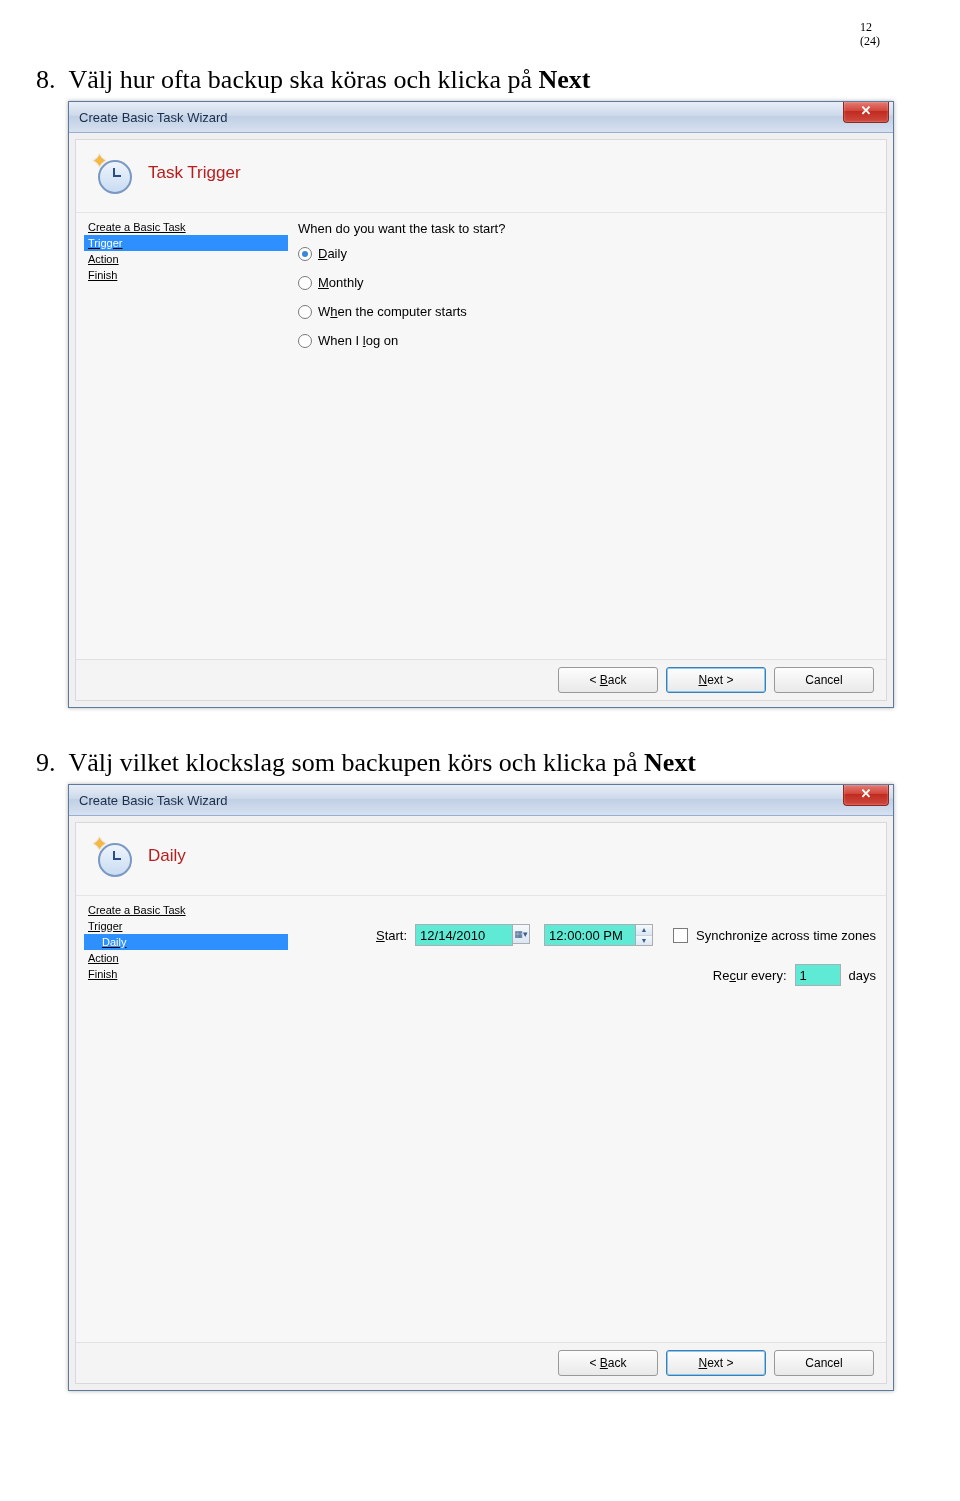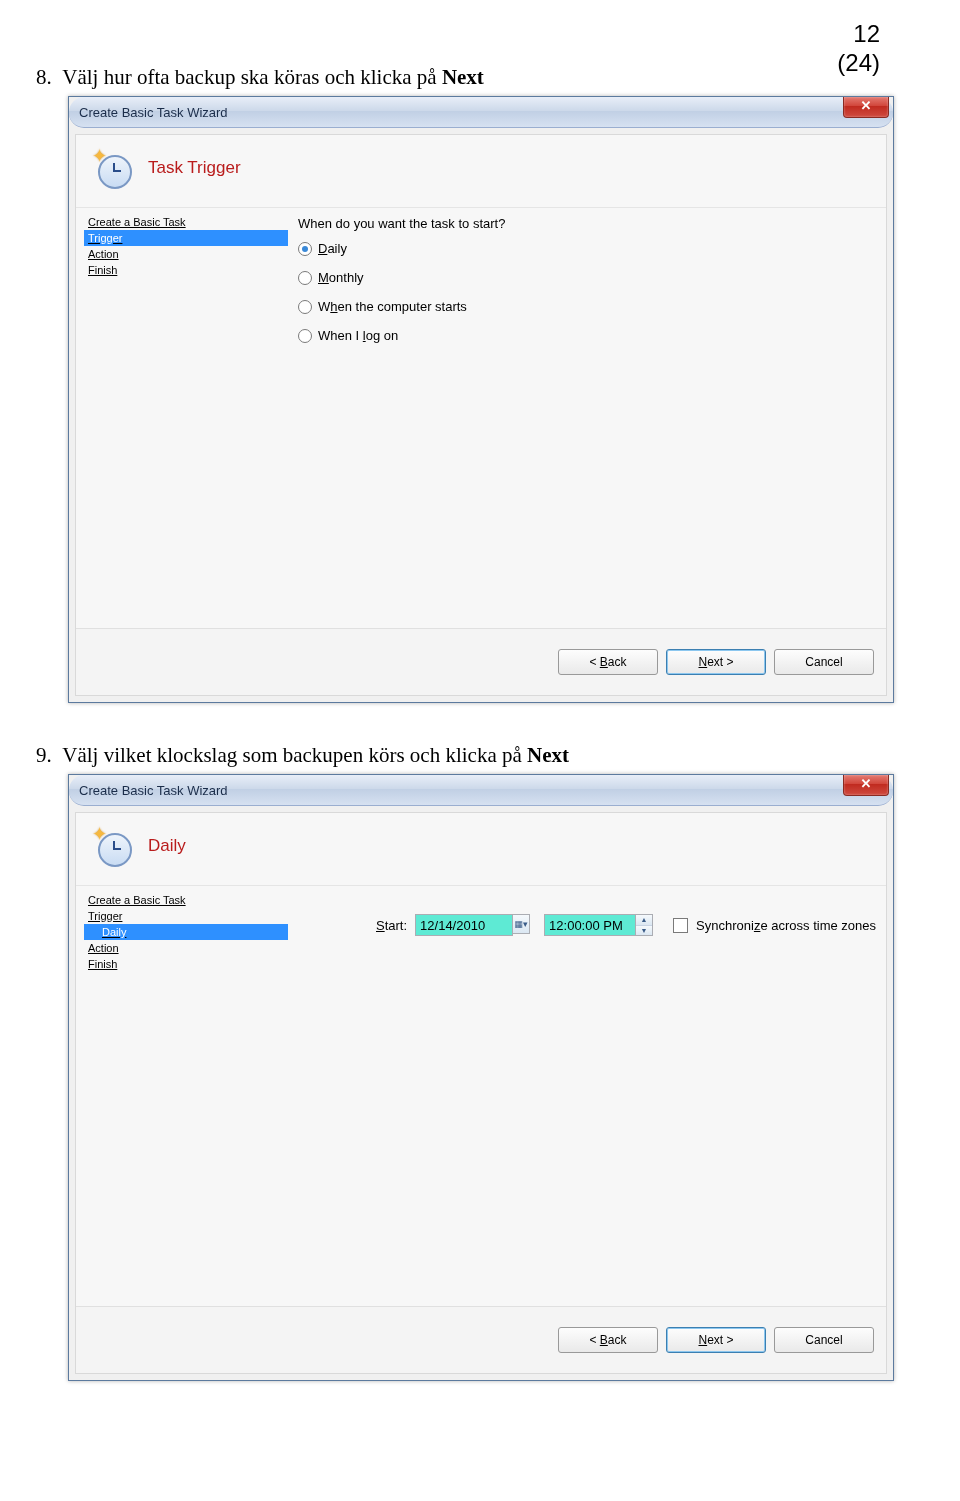--- a/index.html
+++ b/index.html
@@ -10,49 +10,48 @@
     width: 960px;
   }
   .page {
     position: relative;
     padding: 30px 50px 30px 30px;
   }
   .page-num {
     position: absolute;
     top: 20px;
     right: 80px;
-    font-family: Liberation Sans, sans-serif;
-    font-size: 24px;
-    text-align: right;
+    font-family: Liberation Serif, serif;
+    font-size: 12px;
+    text-align: left;
     line-height: 1.2;
   }
   .caption {
     font-family: "Times New Roman", serif;
-    font-size: 21px;
+    font-size: 26px;
     margin: 35px 0 6px 6px;
   }
   .caption b { font-weight: bold; }
 
   
   .dlg {
     width: 824px;
     margin-left: 38px;
     border: 1px solid #5c7a9e;
     background: #f0f0f0;
     box-shadow: 0 0 4px rgba(0,0,0,0.3);
   }
   .dlg-titlebar {
     height: 30px;
     background: linear-gradient(#e8eef8, #cdd9ea 45%, #c0cfe4 46%, #d6e1f1);
     border-bottom: 1px solid #9aaed0;
     display: flex;
     align-items: center;
     padding: 0 4px 0 10px;
     position: relative;
-    border-radius: 15px;
   }
   .dlg-title {
     font-size: 13px;
     color: #1b2d4a;
   }
   .close-btn {
     position: absolute;
     right: 4px;
     top: 0px;
     width: 44px;
@@ -174,21 +173,21 @@
   }
   .radio.checked::after {
     content: "";
     width: 6px; height: 6px;
     border-radius: 50%;
     background: #3a89d8;
   }
   .u { text-decoration: underline; }
   .footer {
     border-top: 1px solid #e0e0e0;
-    padding: 20px 12px;
+    padding: 7px 12px;
     display: flex;
     justify-content: flex-end;
     gap: 8px;
     background: #f4f4f4;
   }
   .btn {
     min-width: 78px;
     height: 24px;
     border: 1px solid #999;
     border-radius: 3px;
@@ -369,20 +368,25 @@
             <span style="display:inline-flex">
               <span class="inp time-inp">12:00:00 PM</span>
               <span class="spinner">
                 <div>▲</div>
                 <div>▼</div>
               </span>
             </span>
             <span class="chk"></span>
             <span><span>Synchroni</span><span class="u">z</span><span>e across time zones</span></span>
           </div>
+          <div class="row">
+            <span><span>Re</span><span class="u">c</span><span>ur every:</span></span>
+            <span class="inp small-inp">1</span>
+            <span>days</span>
+          </div>
         </div>
       </div>
       <div class="footer">
         <div class="btn">
             <span>&lt; <span class="u">B</span>ack</span>
           </div>
         <div class="btn default">
             <span><span class="u">N</span>ext &gt;</span>
           </div>
         <div class="btn">Cancel</div>

